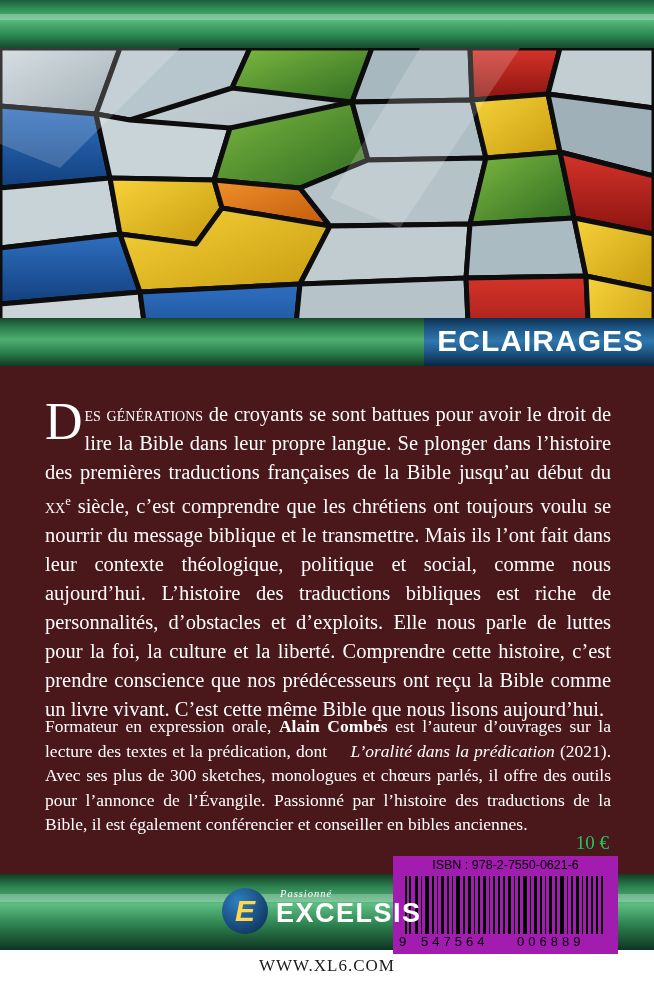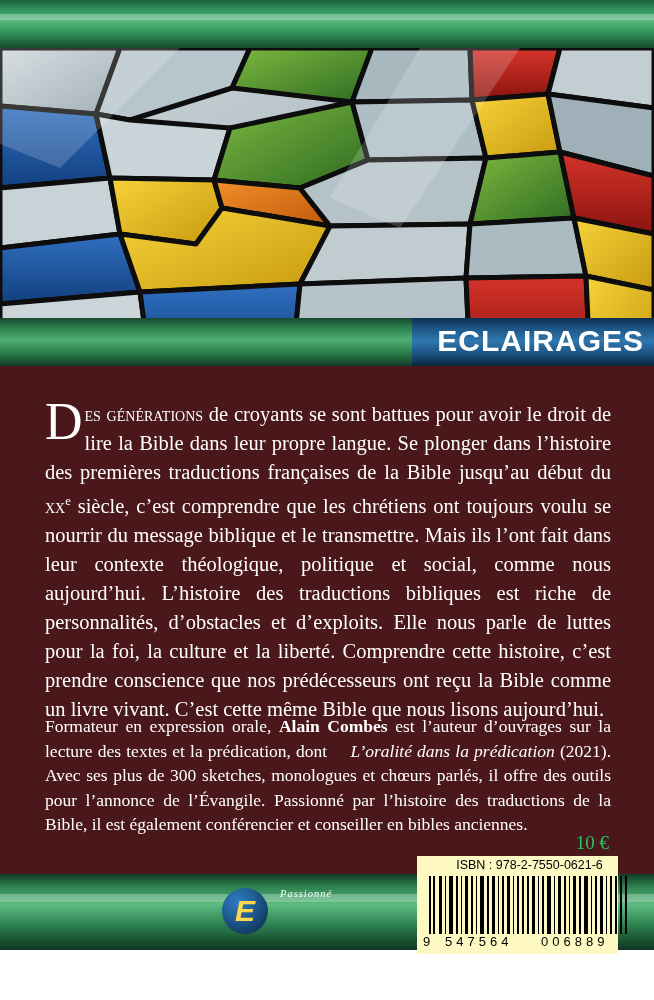--- a/index.html
+++ b/index.html
@@ -69,21 +69,20 @@
     color: #ffffff;
   }
   .banner-right {
     position: absolute;
     right: 0;
     top: 0;
     width: 230px;
     height: 48px;
     background: linear-gradient(to bottom,
         #0d2f4f 0%, #1d5685 22%, #2f77ae 48%, #1b5180 75%, #0a2640 100%);
-    padding-left: 12px;
   }
   .banner-right-label {
     position: absolute;
     right: 10px;
     top: 6px;
     font-family: "Liberation Sans", sans-serif;
     font-weight: bold;
     font-size: 30px;
     letter-spacing: 1px;
     color: #ffffff;
@@ -142,23 +141,23 @@
     color: #22c55e;
     font-family: "Liberation Serif", serif;
     font-size: 19px;
   }
 
   
   .barcode-block {
     position: absolute;
     right: 36px;
     top: 856px;
-    width: 201px;
+    width: 225px;
     height: 98px;
-    background: #fef9c3;
+    background: #a21caf;
   }
   .isbn-text {
     position: absolute;
     left: 0; top: 2px;
     width: 225px;
     text-align: center;
     font-family: "Liberation Sans", sans-serif;
     font-size: 12.5px;
     color: #000000;
   }
@@ -411,15 +410,17 @@
       <span class="d2">547564</span>
       <span class="d3">006889</span>
     </div>
   </div>
 
   <div class="logo">
     <div class="logo-mark">
       <div class="e">E</div>
     </div>
     <div class="logo-editions">Passionné</div>
-  </div>
-
+    <div class="logo-name">EXCELSIS</div>
+  </div>
+
+  <div class="website">WWW.XL6.COM</div>
 </div>
 
 </body></html>

